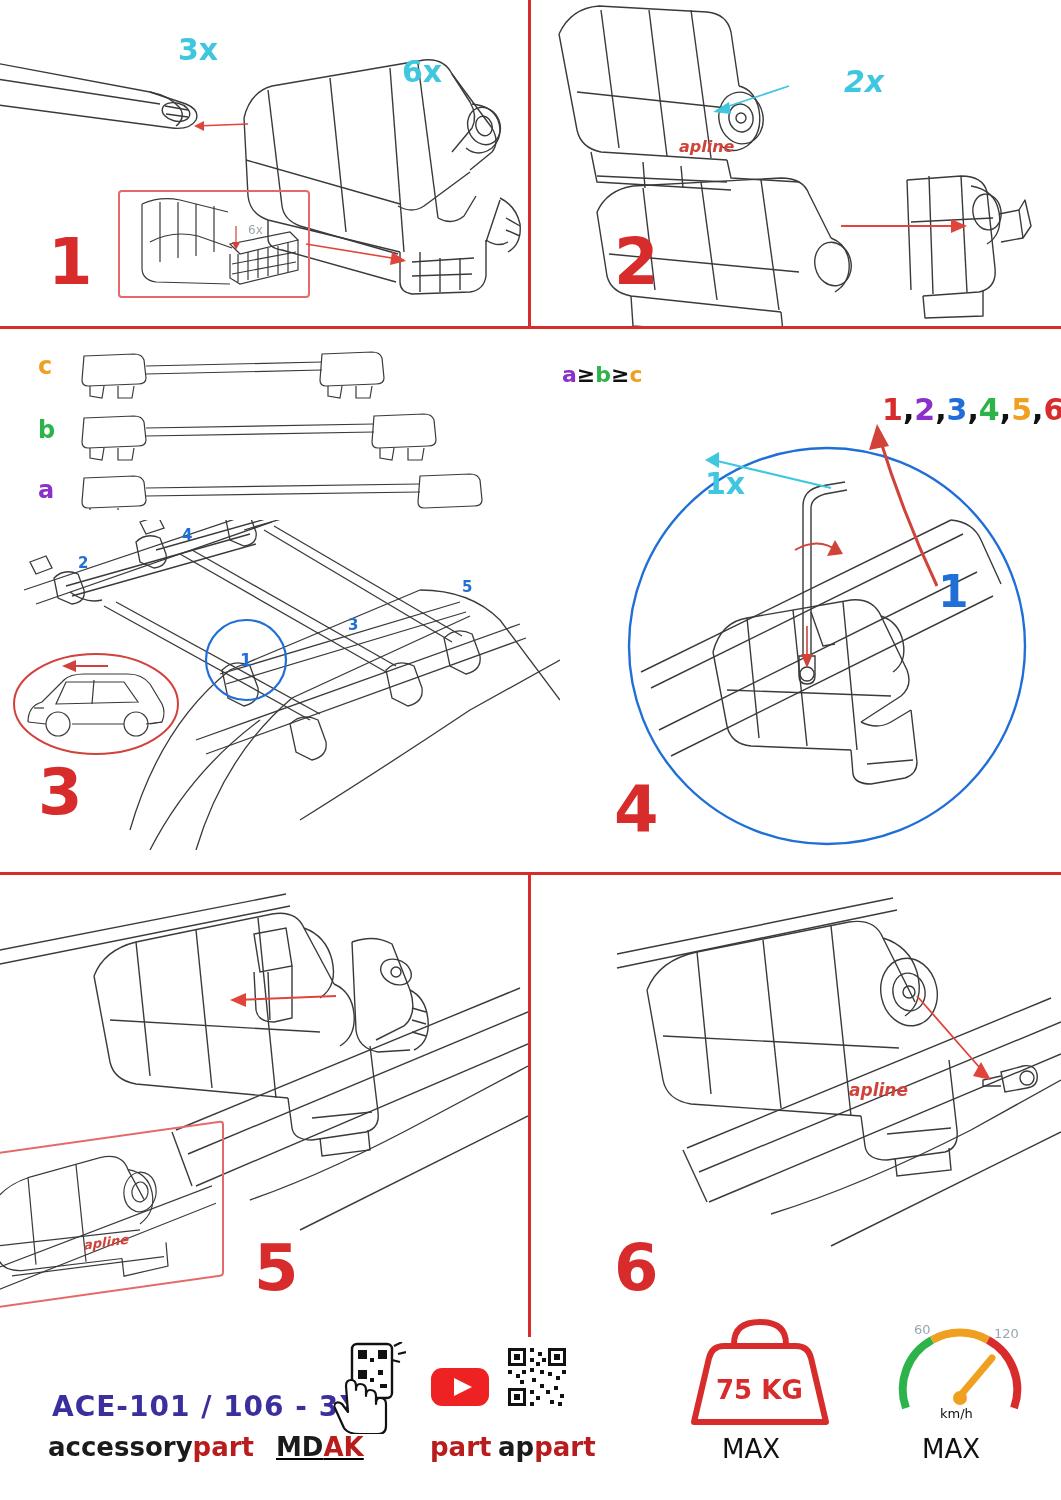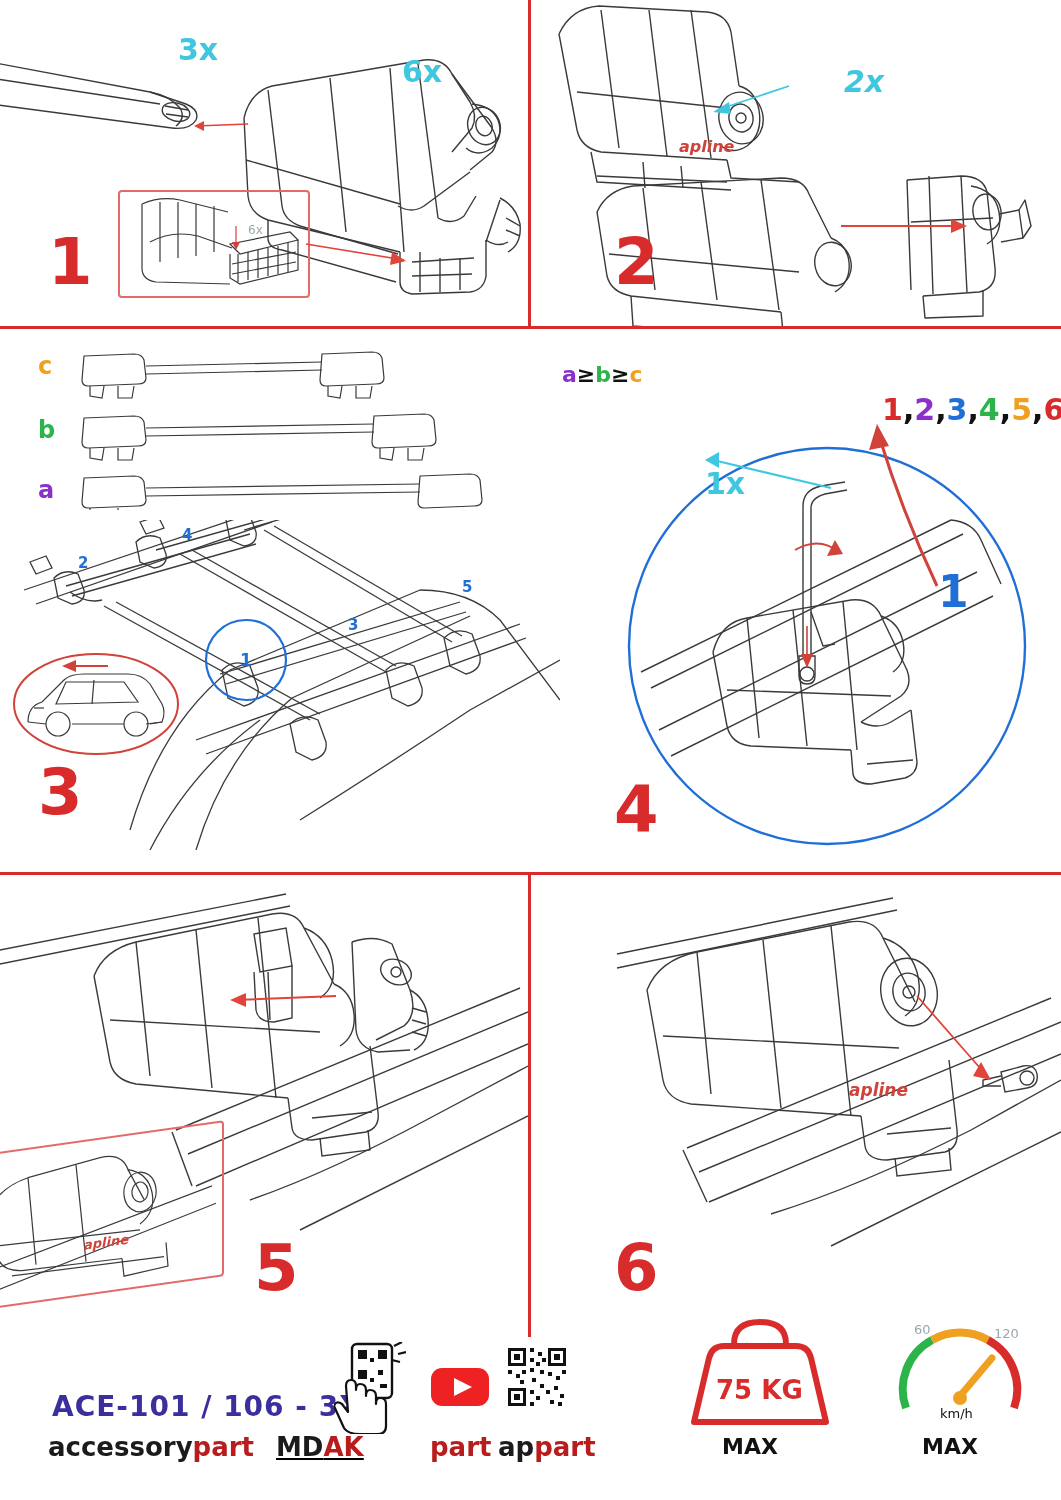--- a/index.html
+++ b/index.html
@@ -24,21 +24,21 @@
   .foot-title{
     position:absolute;left:52px;top:1390px;color:#3b2f9e;font-size:28px;
     font-weight:bold;letter-spacing:1px;font-family:"DejaVu Sans", sans-serif;
   }
   .brand{
     position:absolute;left:48px;top:1432px;font-size:26px;font-weight:bold;
     font-family:"DejaVu Sans", sans-serif;
   }
   .brand .b1{color:#1b1b1b;}
   .brand .b2{color:#b91c1c;text-align:right;}
-  .maxlabel{position:absolute;font-size:22px;font-weight:bold;color:#111;font-family:"DejaVu Sans", sans-serif;}
+  .maxlabel{position:absolute;font-size:26px;font-weight:normal;color:#111;font-family:"DejaVu Sans", sans-serif;}
   .kgtext{position:absolute;color:#d82c2c;font-size:26px;font-weight:bold;font-family:"DejaVu Sans", sans-serif;}
   .redbox{position:absolute;border:2px solid #e46a6a;border-radius:4px;}
 </style>
 </head>
 <body>
 
 <div class="page">
 
   <div class="divider" style="top:326px;"></div>
   <div class="divider" style="top:872px;"></div>

